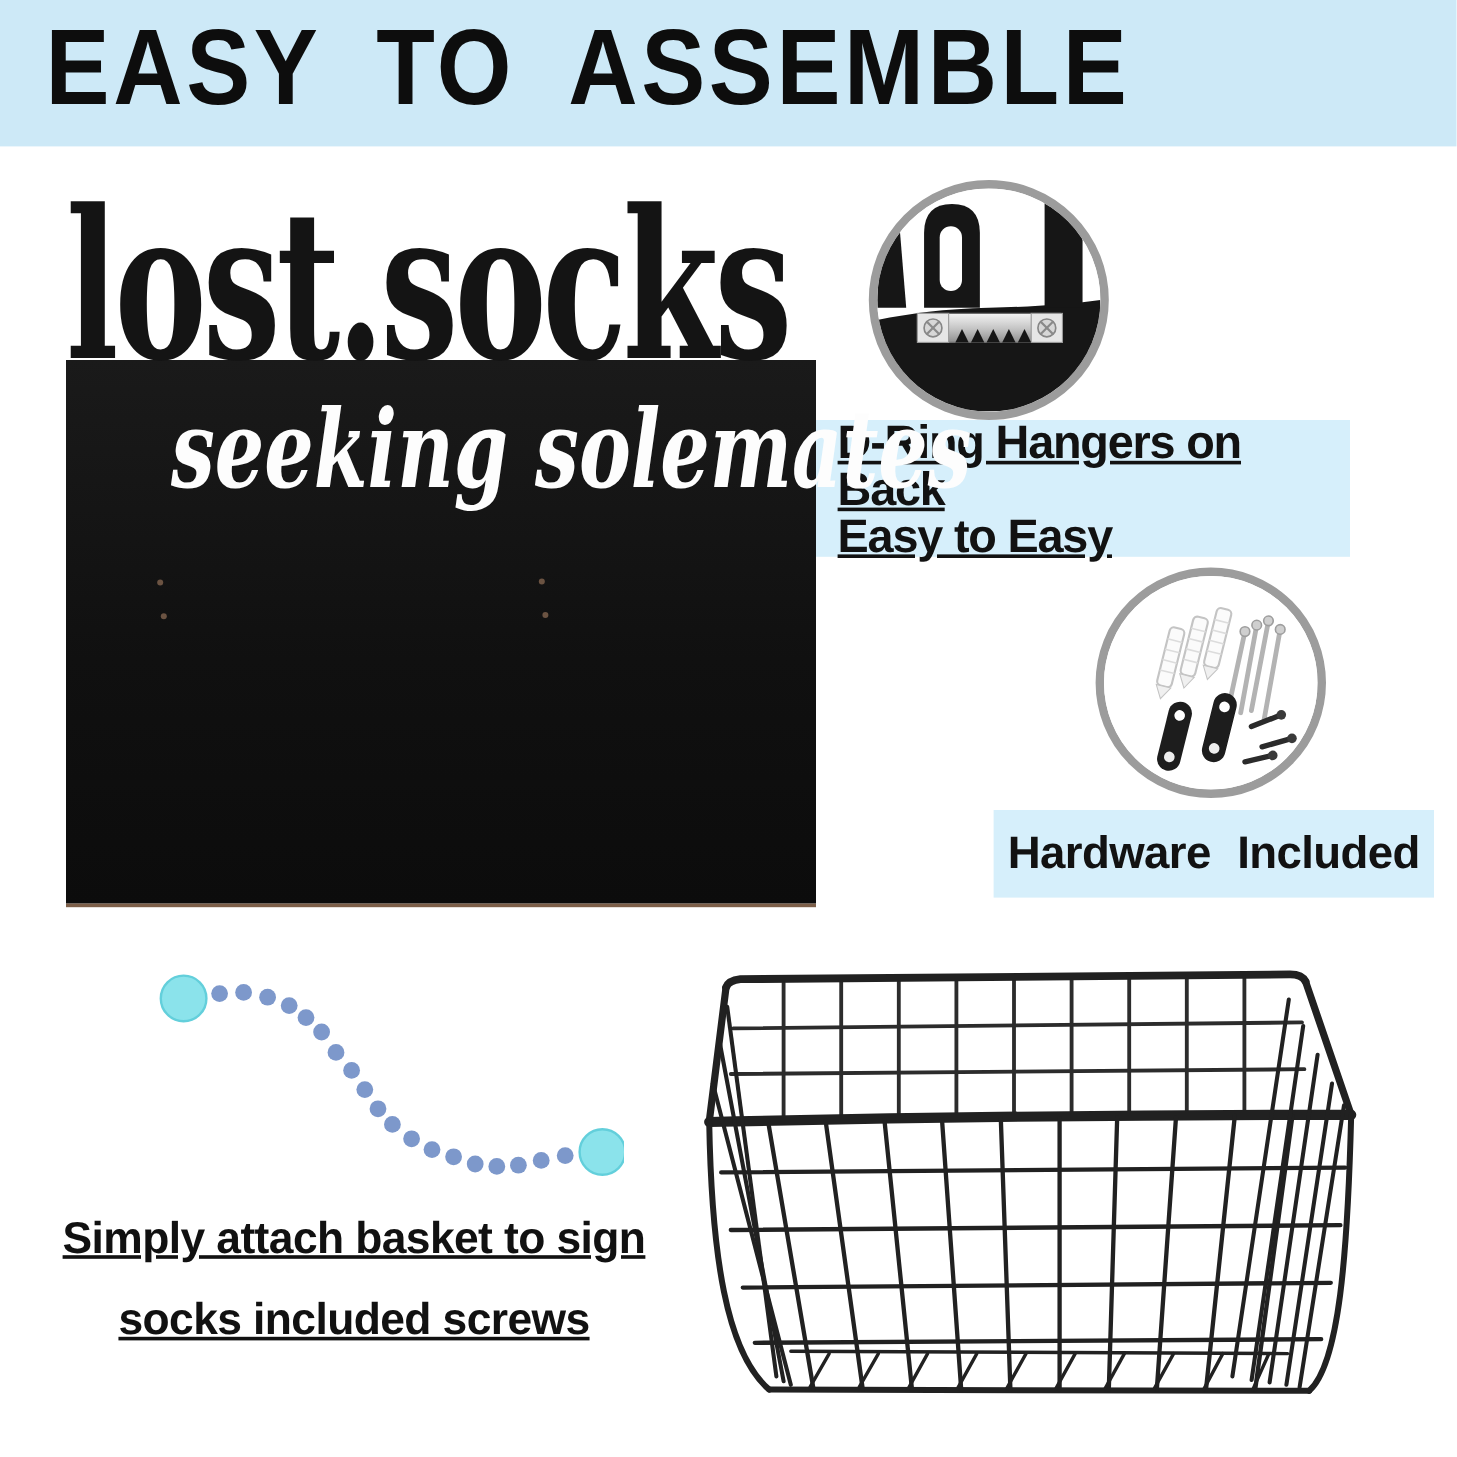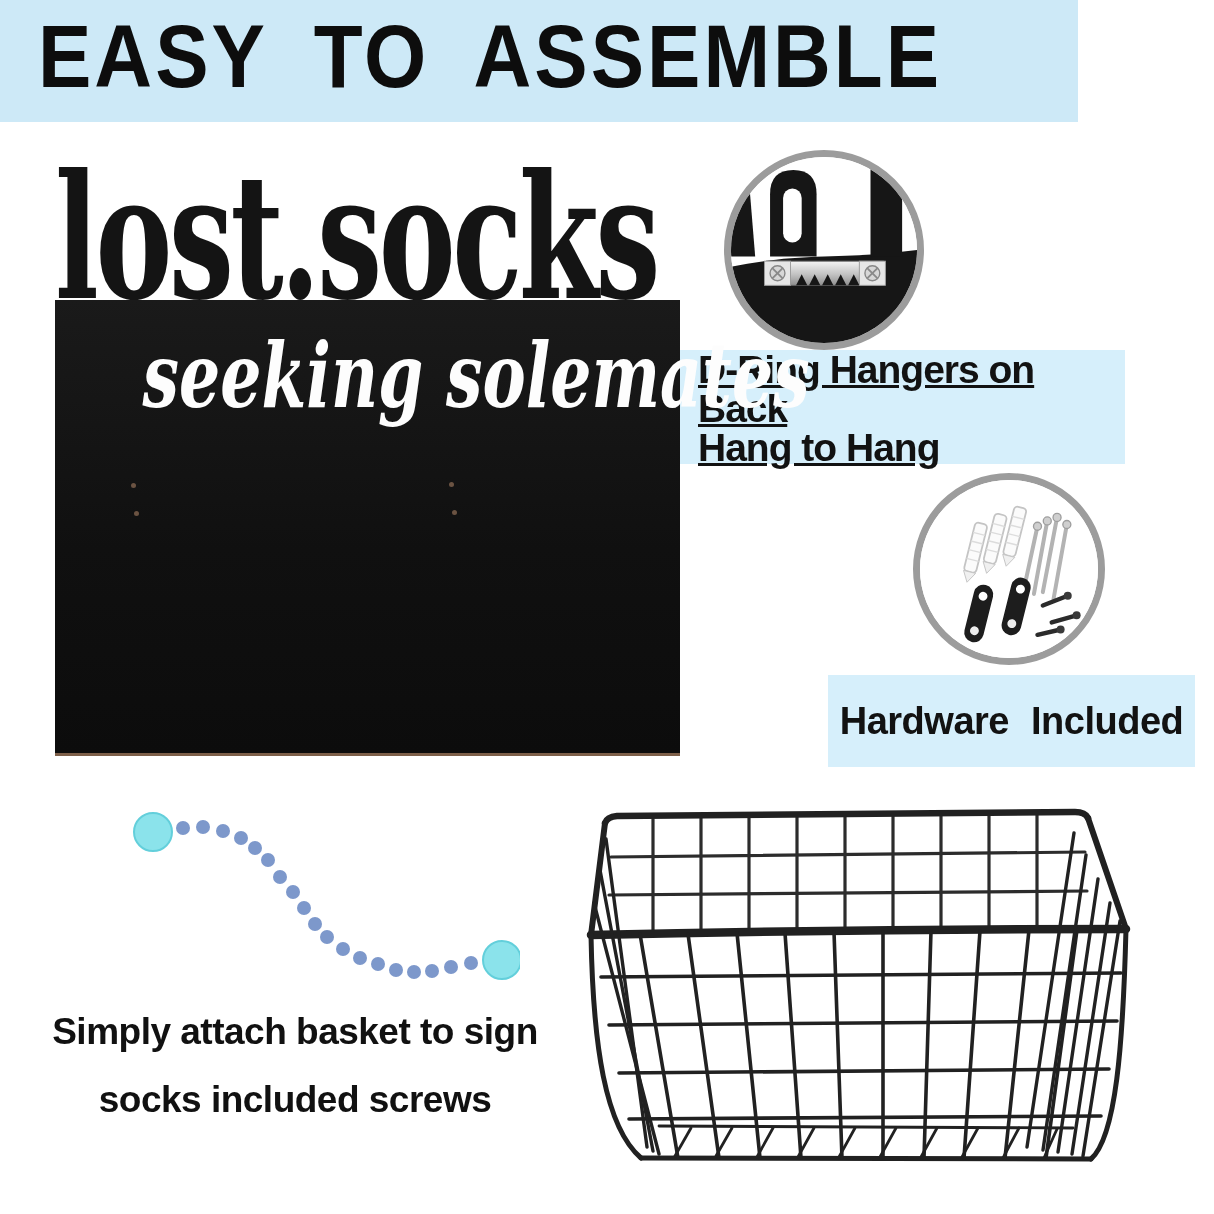--- a/index.html
+++ b/index.html
@@ -1,20 +1,20 @@
 <!DOCTYPE html>
 <html><head>
 <meta charset="utf-8">
 <style>
   html,body{margin:0;padding:0;background:#fff;}
   .stage{position:relative;width:1214px;height:1214px;background:#ffffff;overflow:hidden;
          font-family:"Liberation Sans",sans-serif;}
 
   
-  .banner{position:absolute;left:0;top:0;width:1078px;height:122px;background:#cde9f7;}
+  .banner{position:absolute;left:0;top:0;width:1214px;height:122px;background:#cde9f7;}
   .banner h1{margin:0;position:absolute;left:38px;top:12px;
              font-size:80px;font-weight:700;color:#0d0d0d;line-height:1;
              letter-spacing:3px;word-spacing:22px;white-space:nowrap;
              transform:scaleY(1.12);transform-origin:0 0;}
 
   
   .sign-title{position:absolute;left:55px;top:152px;z-index:3;color:#141414;
               font-family:"DejaVu Serif",serif;font-weight:900;font-size:172px;line-height:1;
               letter-spacing:-5px;white-space:nowrap;
               transform:scaleX(0.67);transform-origin:0 0;}
@@ -35,27 +35,27 @@
   .inset svg{display:block;width:100%;height:100%;}
   .inset.dring{left:724px;top:150px;width:200px;height:200px;}
   .inset.hardware{left:913px;top:473px;width:192px;height:192px;}
 
   
   .callout{position:absolute;background:#d6effb;color:#121212;font-weight:700;}
   .callout.dring{left:668px;top:350px;width:457px;height:114px;
                  display:flex;flex-direction:column;justify-content:space-evenly;
                  padding-left:30px;box-sizing:border-box;text-decoration:underline;}
   .callout.dring span{font-size:39px;letter-spacing:-1px;line-height:1;}
-  .callout.hw{left:828px;top:675px;width:367px;height:92px;
+  .callout.hw{left:828px;top:675px;width:367px;height:73px;
               display:flex;align-items:center;justify-content:center;
               font-size:38px;letter-spacing:-0.5px;word-spacing:12px;}
 
   
   .instruction{position:absolute;left:25px;top:998px;width:540px;text-align:center;
-               color:#111;font-weight:700;font-size:37px;line-height:68px;letter-spacing:-0.5px;}
+               color:#111;font-weight:700;font-size:37px;line-height:68px;letter-spacing:-0.5px;text-decoration:underline;}
   .instruction span{display:block;}
 
   
   .dots-svg{position:absolute;left:120px;top:800px;width:400px;height:200px;}
   .basket-svg{position:absolute;left:575px;top:795px;width:565px;height:405px;}
 </style>
 </head>
 <body>
 
 <div class="stage">
@@ -111,21 +111,21 @@
         <path d="M45,120 L55,130"></path>
           <path d="M55,120 L45,130"></path>
         <path d="M147,120 L157,130"></path>
           <path d="M157,120 L147,130"></path>
       </g>
     </svg>
   </div>
 
   <div class="callout dring">
     <span>D-Ring Hangers on Back</span>
-    <span>Hang to Hang</span>
+    <span>Easy to Easy</span>
   </div>
 
   <div class="inset hardware">
     <svg viewBox="0 0 200 200">
       <rect width="200" height="200" fill="#ffffff"></rect>
 
       <g>
         <g transform="translate(62,78) rotate(14)">
           <rect x="-7" y="-30" width="14" height="56" rx="4" fill="#fbfbfb" stroke="#c4c4c4" stroke-width="2"></rect>
           <path d="M-7,26 L0,38 L7,26 Z" fill="#f0f0f0" stroke="#c4c4c4" stroke-width="1"></path>

